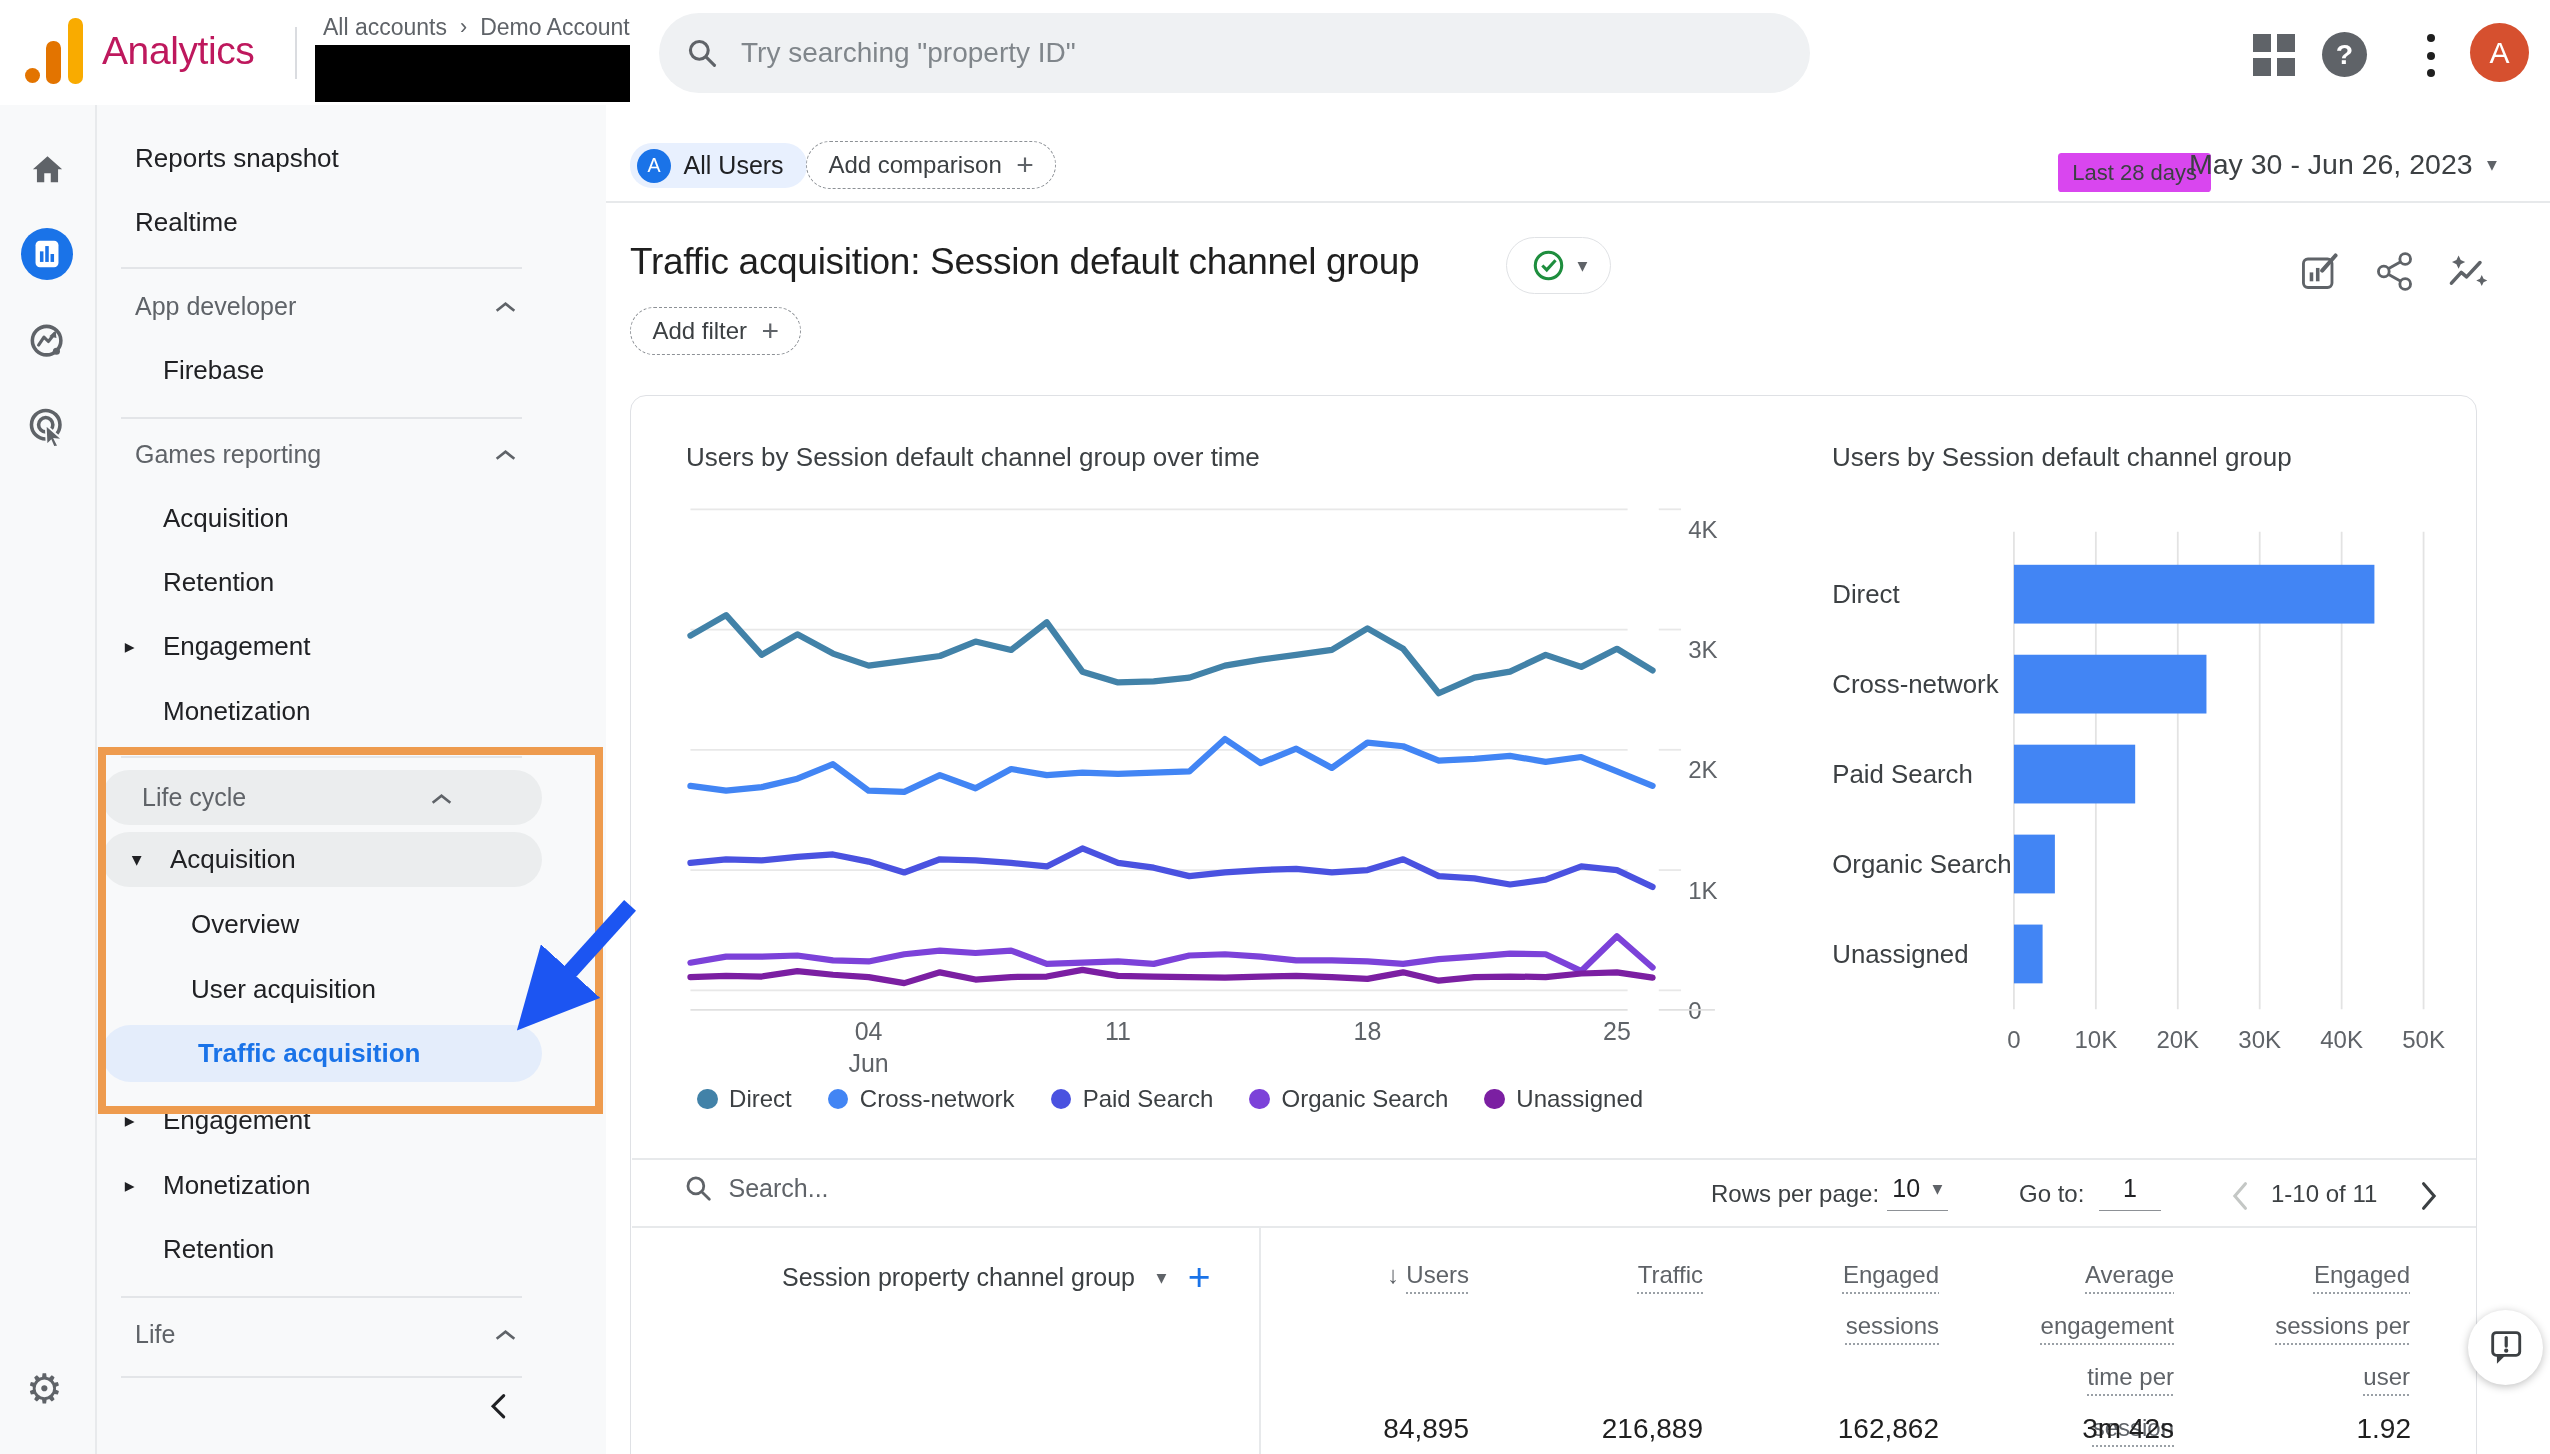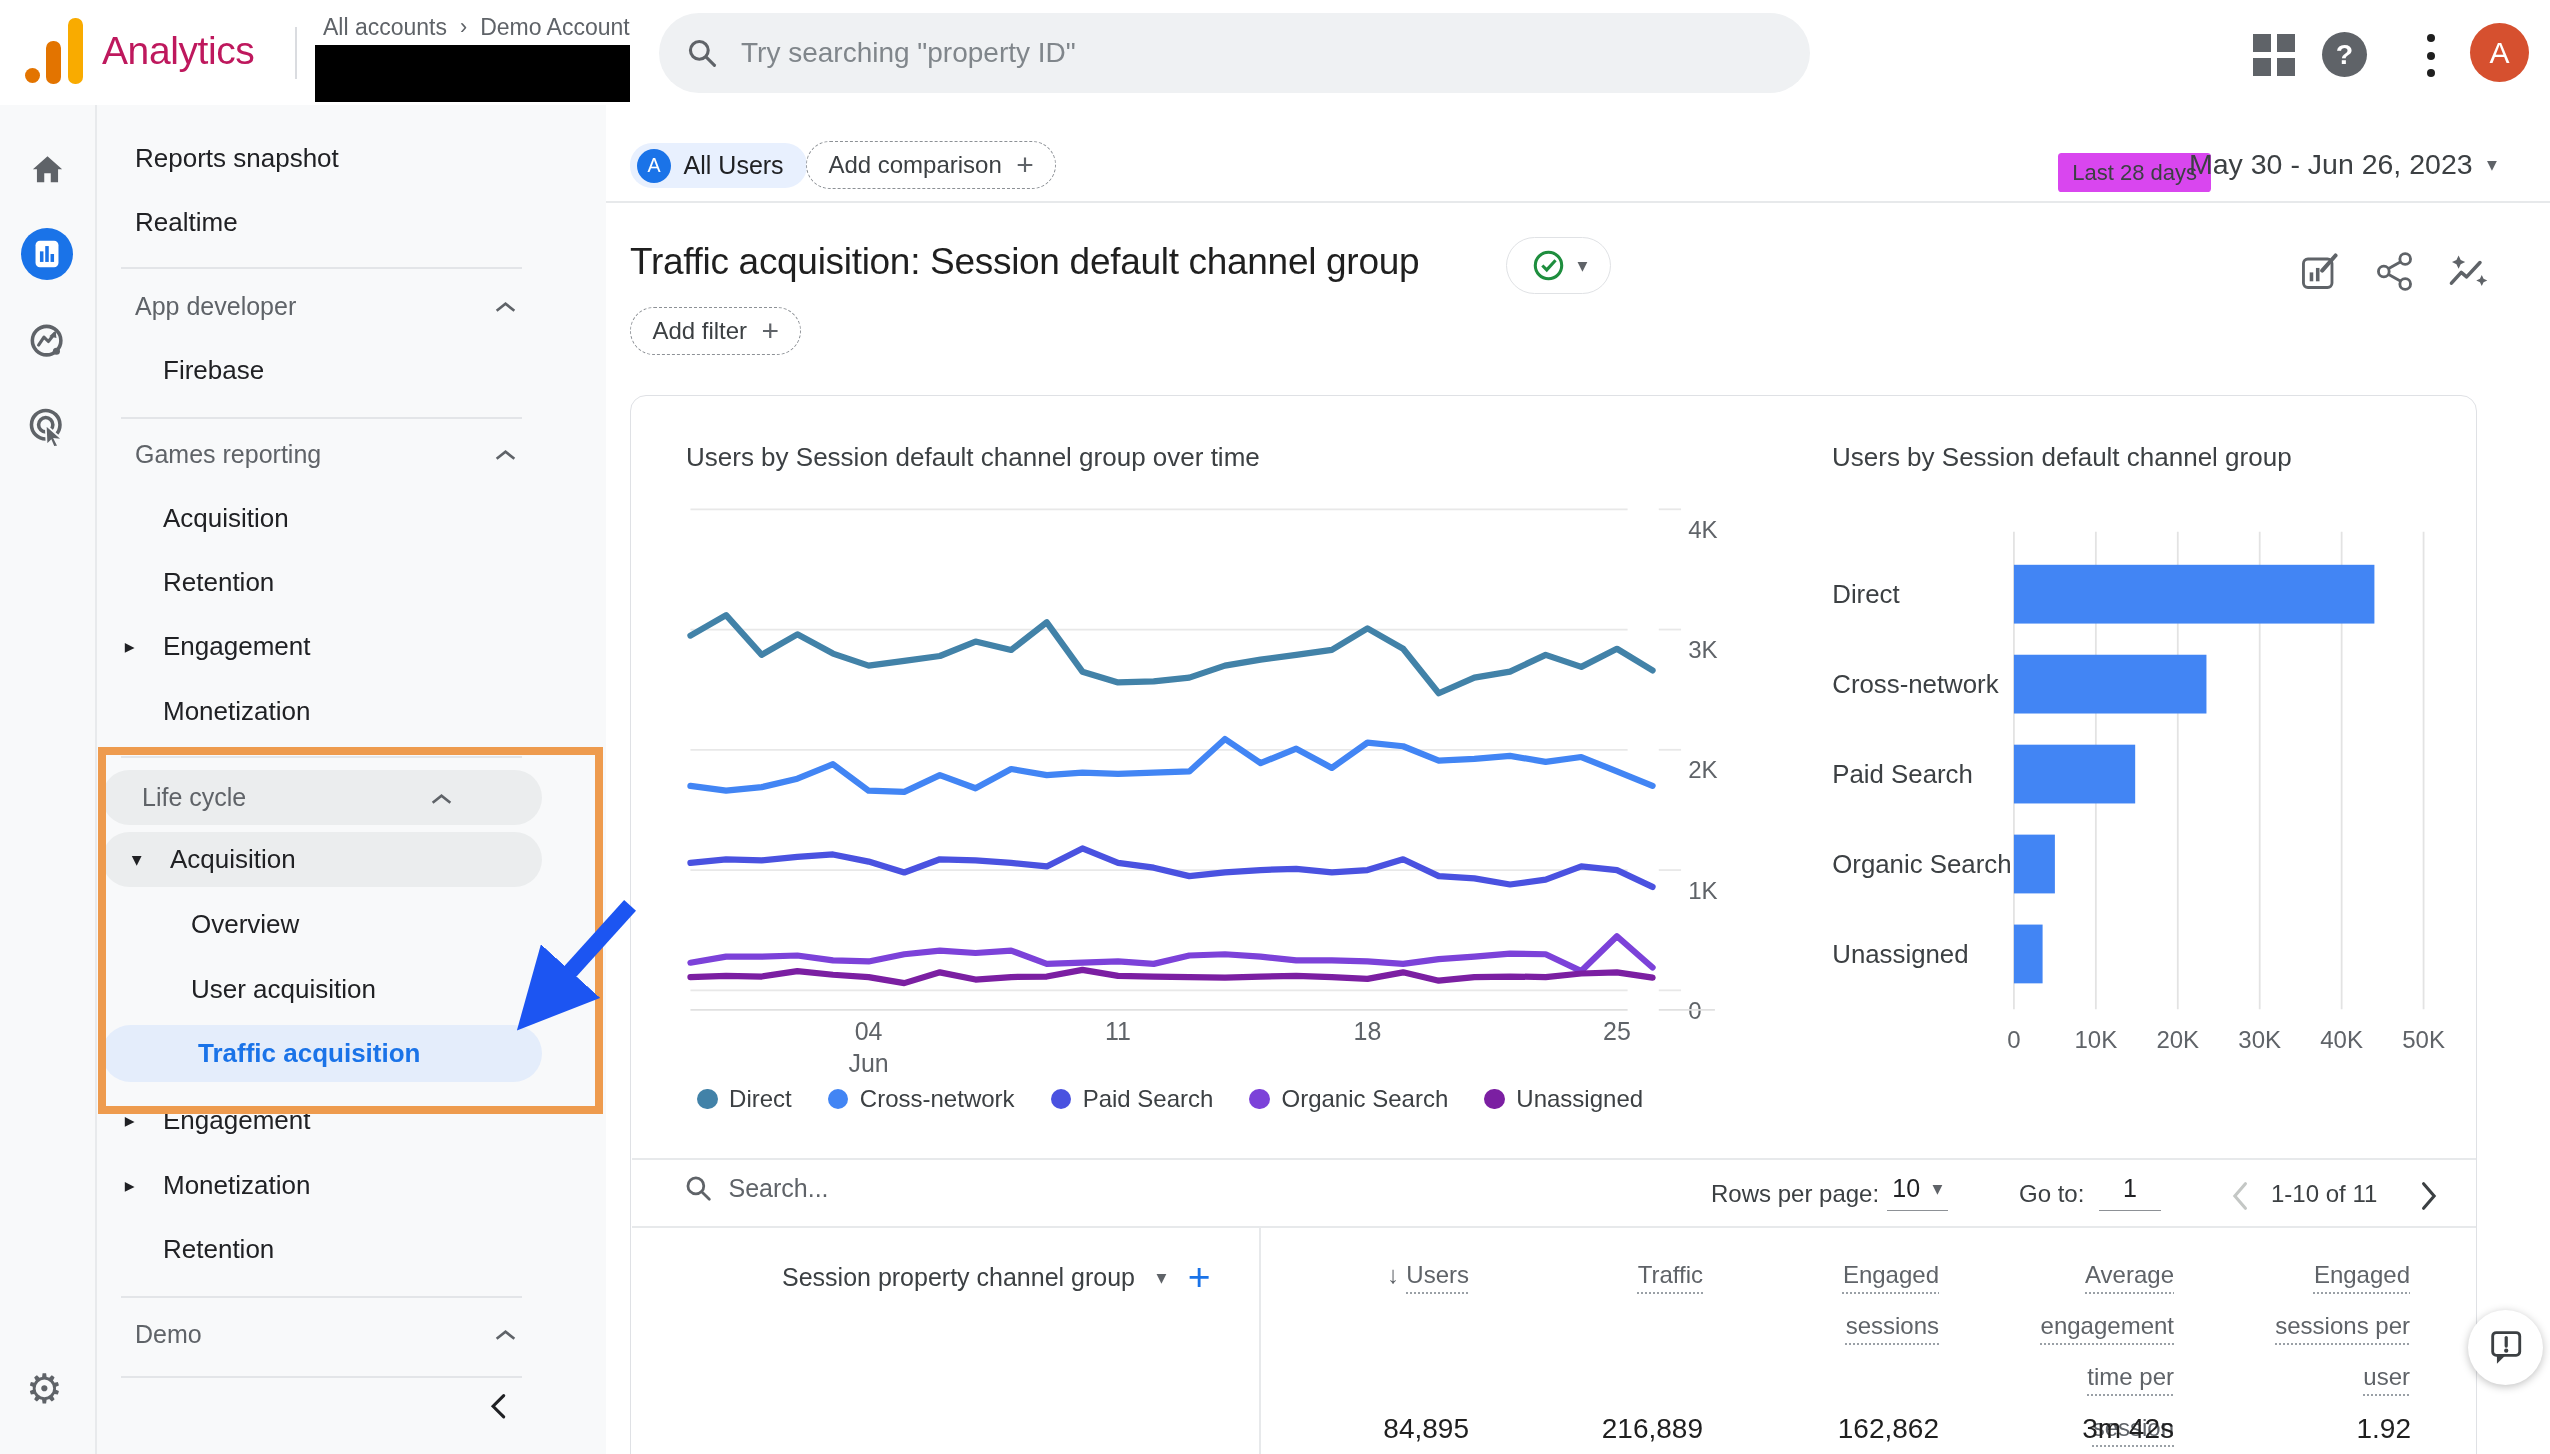--- a/index.html
+++ b/index.html
@@ -220,21 +220,21 @@
 </div>
 <div class="nav-row ind2" style="top:1157px;">
   <span class="tree-arrow">▸</span>
   <span>Monetization</span>
 </div>
 <div class="nav-row ind2" style="top:1221px;">
     <span>Retention</span>
   </div>
 <div class="nav-div" style="top:1296px;"></div>
 <div class="nav-row ind1" style="top:1306px;">
-  <span class="nav-header">Demo</span>
+  <span class="nav-header">Life</span>
   <svg class="chev" width="23" height="12.5" viewBox="0 0 26 14">
       <polyline points="3,11 13,3 23,11" fill="none" stroke="#5f6368" stroke-width="3"></polyline>
     </svg>
 </div>
 <div class="nav-div" style="top:1376px;"></div>
 <div class="collapse-btn">
   <svg width="23" height="28.5" viewBox="0 0 26 32">
       <polyline points="20,4 8,16 20,28" fill="none" stroke="#202124" stroke-width="3.5" stroke-linecap="round"></polyline>
     </svg>
 </div>

